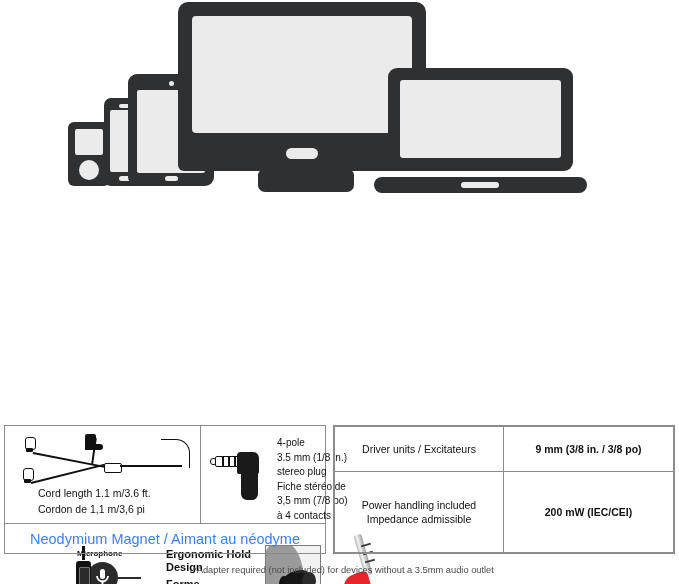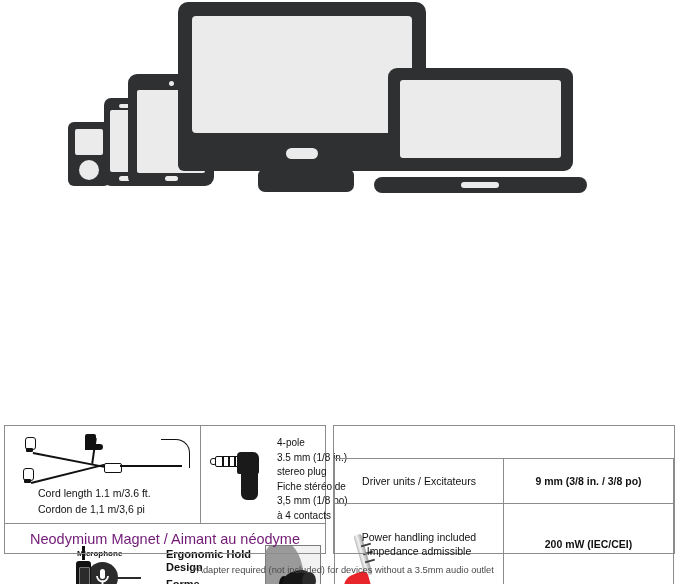--- a/index.html
+++ b/index.html
@@ -102,21 +102,21 @@
   
   #left-table{position:absolute;left:4px;top:425px;width:322px;height:129px;
               border:1px solid #8c8c8c;box-sizing:border-box;}
   #left-table-top{position:absolute;left:0;top:0;width:100%;height:98px;
                   border-bottom:1px solid #8c8c8c;box-sizing:border-box;}
   #cord-cell{position:absolute;left:0;top:0;width:196px;height:100%;
              border-right:1px solid #8c8c8c;box-sizing:border-box;}
   #plug-cell{position:absolute;left:196px;top:0;right:0;height:100%;}
   #magnet-row{position:absolute;left:0;top:98px;width:100%;height:30px;
               display:flex;align-items:center;justify-content:center;
-              font-size:14.5px;color:#701a75;}
+              font-size:14.5px;color:#3b82f6;}
 
   #cord-text{position:absolute;left:33px;top:60px;width:160px;
              font-size:10.5px;line-height:1.5;color:#111;}
   #plug-text{position:absolute;left:76px;top:10px;width:108px;
              font-size:10px;line-height:1.45;color:#111;}
 
   
   #cord-art{position:absolute;left:6px;top:6px;width:186px;height:56px;}
   .bud{position:absolute;width:9px;height:11px;border:1.8px solid #111;
        border-radius:3px;background:#fff;}
@@ -153,21 +153,21 @@
   .pa-ring{position:absolute;width:2.4px;height:11px;background:#111;top:6px;}
   #pa-ring1{left:13px;}
   #pa-ring2{left:19px;}
   #pa-ring3{left:25px;}
   #pa-tip{position:absolute;left:1px;top:8px;width:7px;height:7px;
           background:#fff;border:1.8px solid #111;border-radius:3px;box-sizing:border-box;}
 
   #spec-table{position:absolute;left:333px;top:425px;width:342px;height:129px;
               border:1px solid #8c8c8c;border-collapse:collapse;
               box-sizing:border-box;}
-  #spec-table table{width:100%;height:100%;border-collapse:collapse;margin-top:32px;}
+  #spec-table table{width:100%;height:100%;border-collapse:collapse;}
   #spec-table td{border:1px solid #8c8c8c;text-align:center;vertical-align:middle;
                  font-size:10.5px;color:#111;line-height:1.35;padding:1px 2px;}
   #spec-table td.val{font-weight:bold;width:165px;}
   #spec-table td span.fr{display:block;}
 
   #footnote{position:absolute;left:4px;top:565px;width:679px;text-align:center;
             font-size:9.3px;color:#4a4a4a;}
 </style>
 </head>
 <body>
@@ -285,21 +285,21 @@
         <div class="pa-ring" id="pa-ring2"></div>
         <div class="pa-ring" id="pa-ring3"></div>
         <div id="pa-body"></div>
         <div id="pa-body2"></div>
       </div>
       <div id="plug-text">
         <div>4-pole</div>
         <div>3.5 mm (1/8 in.)</div>
         <div>stereo plug</div>
         <div>Fiche stéréo de</div>
-        <div>3,5 mm (1/8 po)</div>
+        <div>3,5 mm (7/8 po)</div>
         <div>à 4 contacts</div>
       </div>
     </div>
   </div>
 
   <div id="magnet-row">Neodymium Magnet / Aimant au néodyme</div>
 </div>
 
 <div id="spec-table">
   <table>

